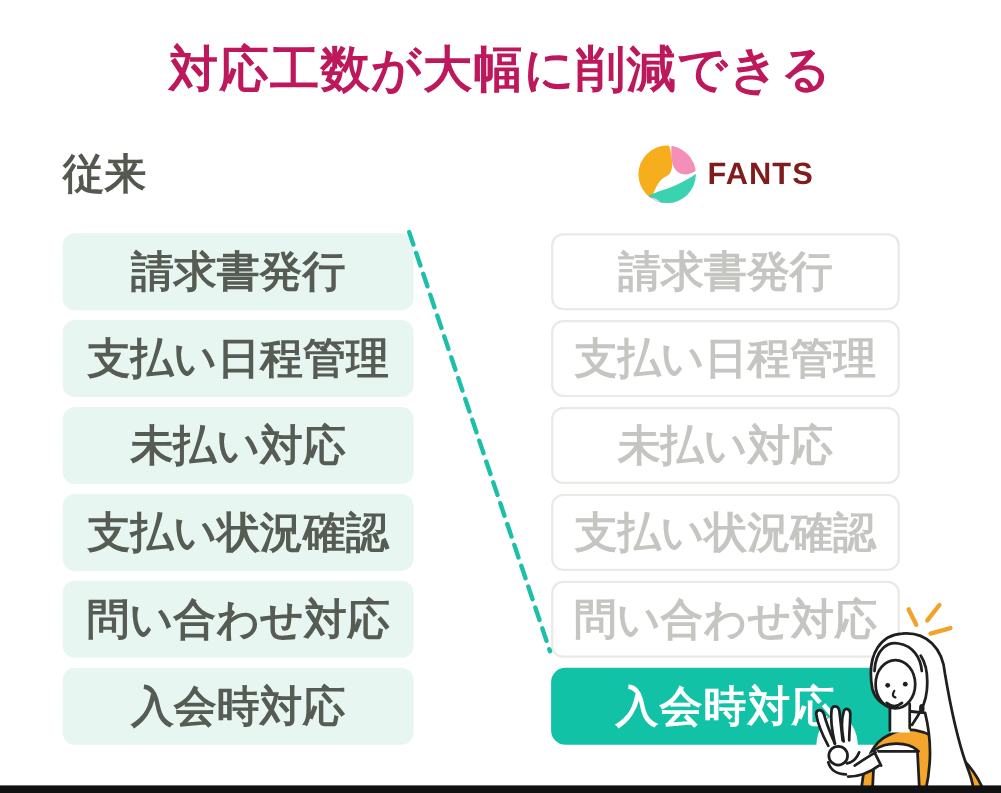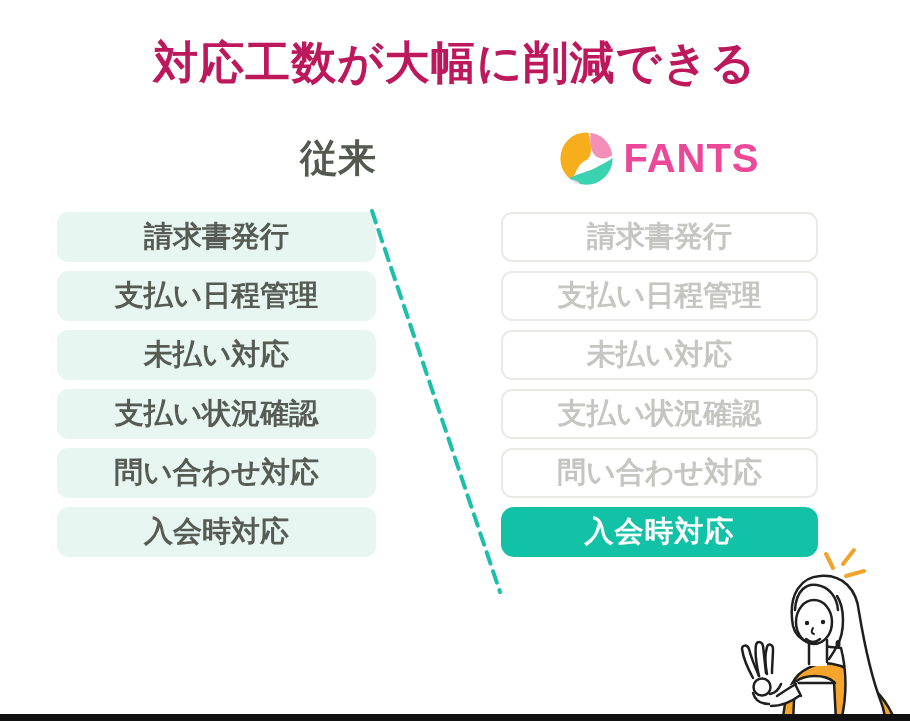--- a/index.html
+++ b/index.html
@@ -8,37 +8,37 @@
     background:#ffffff;
     font-family:"Liberation Sans","DejaVu Sans",sans-serif;
   }
   .title{
     position:absolute;top:33px;left:0;width:910px;
     text-align:center;font-size:45px;font-weight:800;
     color:#be185d;letter-spacing:1px;
   }
   .col-header-left{
     position:absolute;top:133px;left:57px;width:319px;
-    text-align:right;font-size:38px;font-weight:700;color:#53594f;
+    text-align:left;font-size:38px;font-weight:700;color:#53594f;
   }
   .brand{
     position:absolute;top:128px;left:501px;width:317px;height:60px;
     display:flex;align-items:center;justify-content:center;gap:9px;
   }
   .brand-logo{width:55px;height:55px;flex:0 0 auto;}
   .brand-name{
-    font-size:40px;font-weight:800;color:#ec4899;letter-spacing:1px;
+    font-size:28px;font-weight:800;color:#7f1d1d;letter-spacing:1px;
   }
   .col{position:absolute;top:212px;}
   .col-left{left:57px;width:319px;}
   .col-right{left:501px;width:317px;}
   .task-box{
-    height:50px;margin-bottom:9px;border-radius:11px;
+    height:70px;margin-bottom:9px;border-radius:11px;
     display:flex;align-items:center;justify-content:center;
-    font-size:29px;box-sizing:border-box;
+    font-size:39px;box-sizing:border-box;
   }
   .task-box.plain{
     background:#e8f6f2;color:#565c54;font-weight:600;
   }
   .task-box.muted{
     background:#ffffff;border:2px solid #e9e9e6;color:#c5c5c2;font-weight:600;
   }
   .task-box.highlight{
     background:#12c2a6;color:#ffffff;font-weight:800;border-radius:13px;
     letter-spacing:1px;

